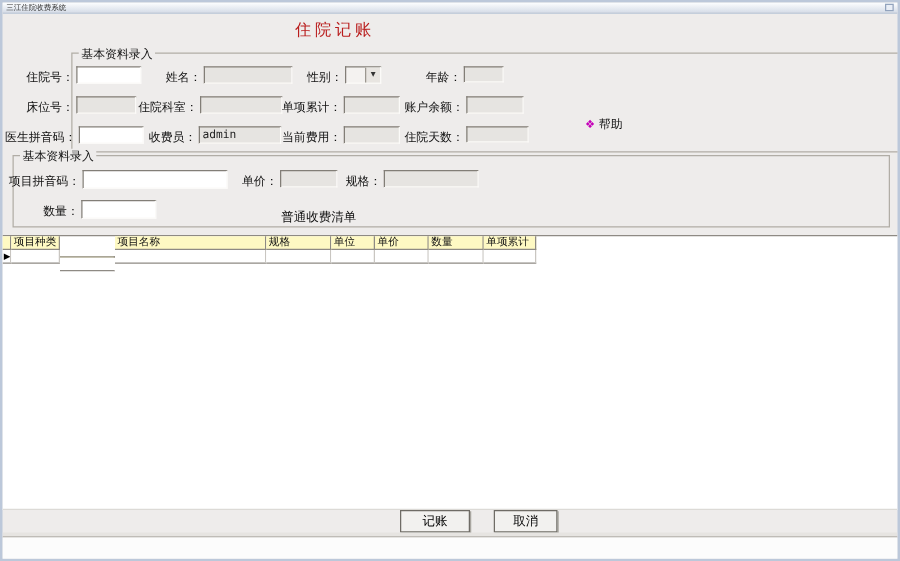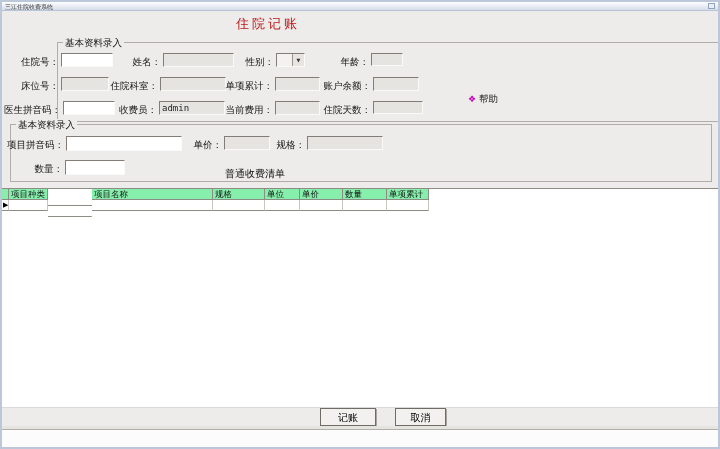--- a/index.html
+++ b/index.html
@@ -37,21 +37,21 @@
   .combo-btn{
     position:absolute;right:0;top:0;width:11px;height:12px;background:#e8e5e1;
     border-left:1px solid #9b978f;font-size:5px;line-height:12px;text-align:center;color:#333;
   }
   .help{position:absolute;left:466px;top:91px;font-size:9.5px;cursor:pointer;}
   .help-icon{color:#c400b8;font-size:9px;margin-right:3px;}
   .caption{position:absolute;left:208px;top:165px;width:90px;text-align:center;font-size:10px;}
   .grid{position:absolute;left:0;top:186px;width:716px;height:219px;background:#fff;border-top:1px solid #8e8a84;}
   .grid-row{display:flex;height:11px;}
   .hcell{
-    box-sizing:border-box;background:#86efac;font-size:8.5px;line-height:10px;
+    box-sizing:border-box;background:#fef9c3;font-size:8.5px;line-height:10px;
     padding-left:2px;overflow:hidden;white-space:nowrap;
     border-right:1px solid #8e8a84;border-bottom:1px solid #8e8a84;
   }
   .dcell{
     box-sizing:border-box;background:#fff;font-size:8px;line-height:10px;
     border-right:1px solid #c9c6c1;border-bottom:1px solid #8e8a84;overflow:hidden;
   }
   .c0{width:7px;padding-left:1px;}
   .c1{width:39px;} .c2{width:44px;margin-top:16px;} .c3{width:121px;} .c4{width:52px;}
   .c5{width:35px;} .c6{width:43px;} .c7{width:44px;} .c8{width:42px;}

